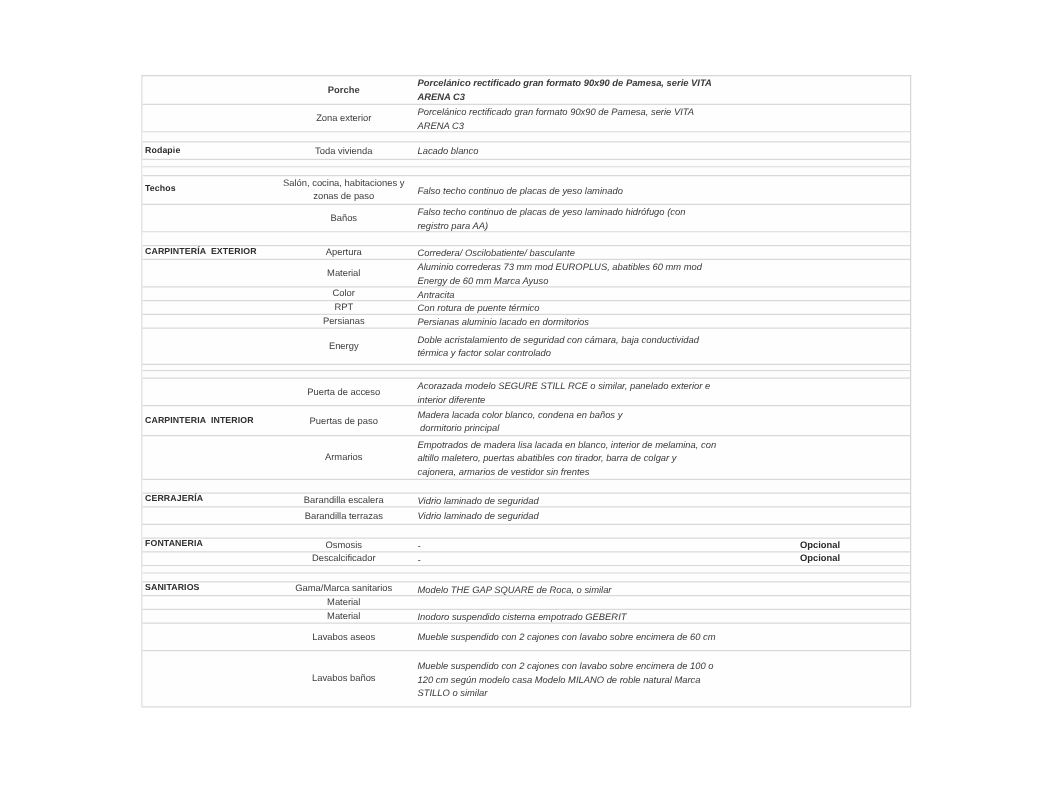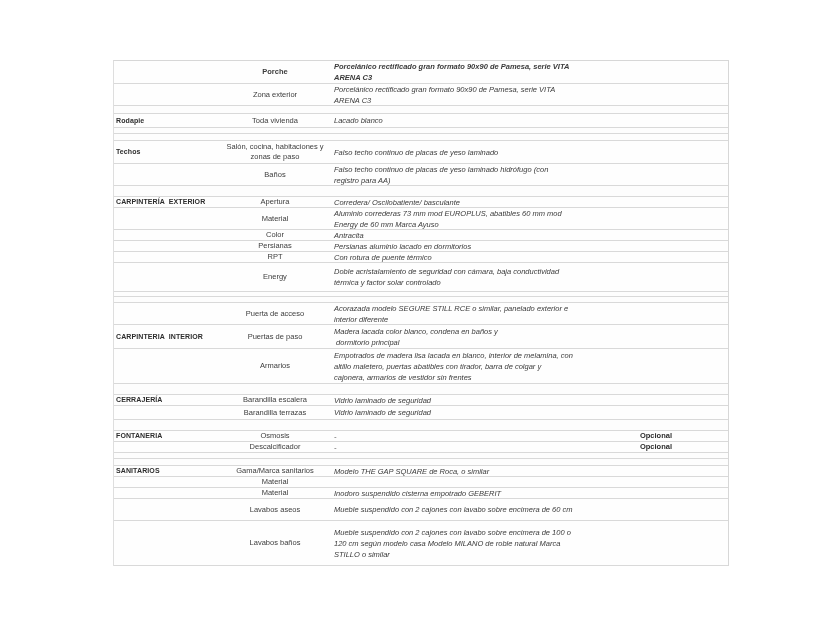--- a/index.html
+++ b/index.html
@@ -138,34 +138,34 @@
           <div class="item-line">Color</div>
         </div>
         <div class="cell c3">
           <div class="desc-line">Antracita</div>
         </div>
         <div class="cell c4"></div>
       </div>
       <div class="row content" style="height: 11px;">
         <div class="cell c1"></div>
         <div class="cell c2">
+          <div class="item-line">RPT</div>
+        </div>
+        <div class="cell c3">
+          <div class="desc-line">Con rotura de puente térmico</div>
+        </div>
+        <div class="cell c4"></div>
+      </div>
+      <div class="row content" style="height: 11px;">
+        <div class="cell c1"></div>
+        <div class="cell c2">
           <div class="item-line">Persianas</div>
         </div>
         <div class="cell c3">
           <div class="desc-line">Persianas aluminio lacado en dormitorios</div>
-        </div>
-        <div class="cell c4"></div>
-      </div>
-      <div class="row content" style="height: 11px;">
-        <div class="cell c1"></div>
-        <div class="cell c2">
-          <div class="item-line">RPT</div>
-        </div>
-        <div class="cell c3">
-          <div class="desc-line">Con rotura de puente térmico</div>
         </div>
         <div class="cell c4"></div>
       </div>
       <div class="row content" style="height: 29px;">
         <div class="cell c1"></div>
         <div class="cell c2">
           <div class="item-line">Energy</div>
         </div>
         <div class="cell c3">
           <div class="desc-line">Doble acristalamiento de seguridad con cámara, baja conductividad</div>

